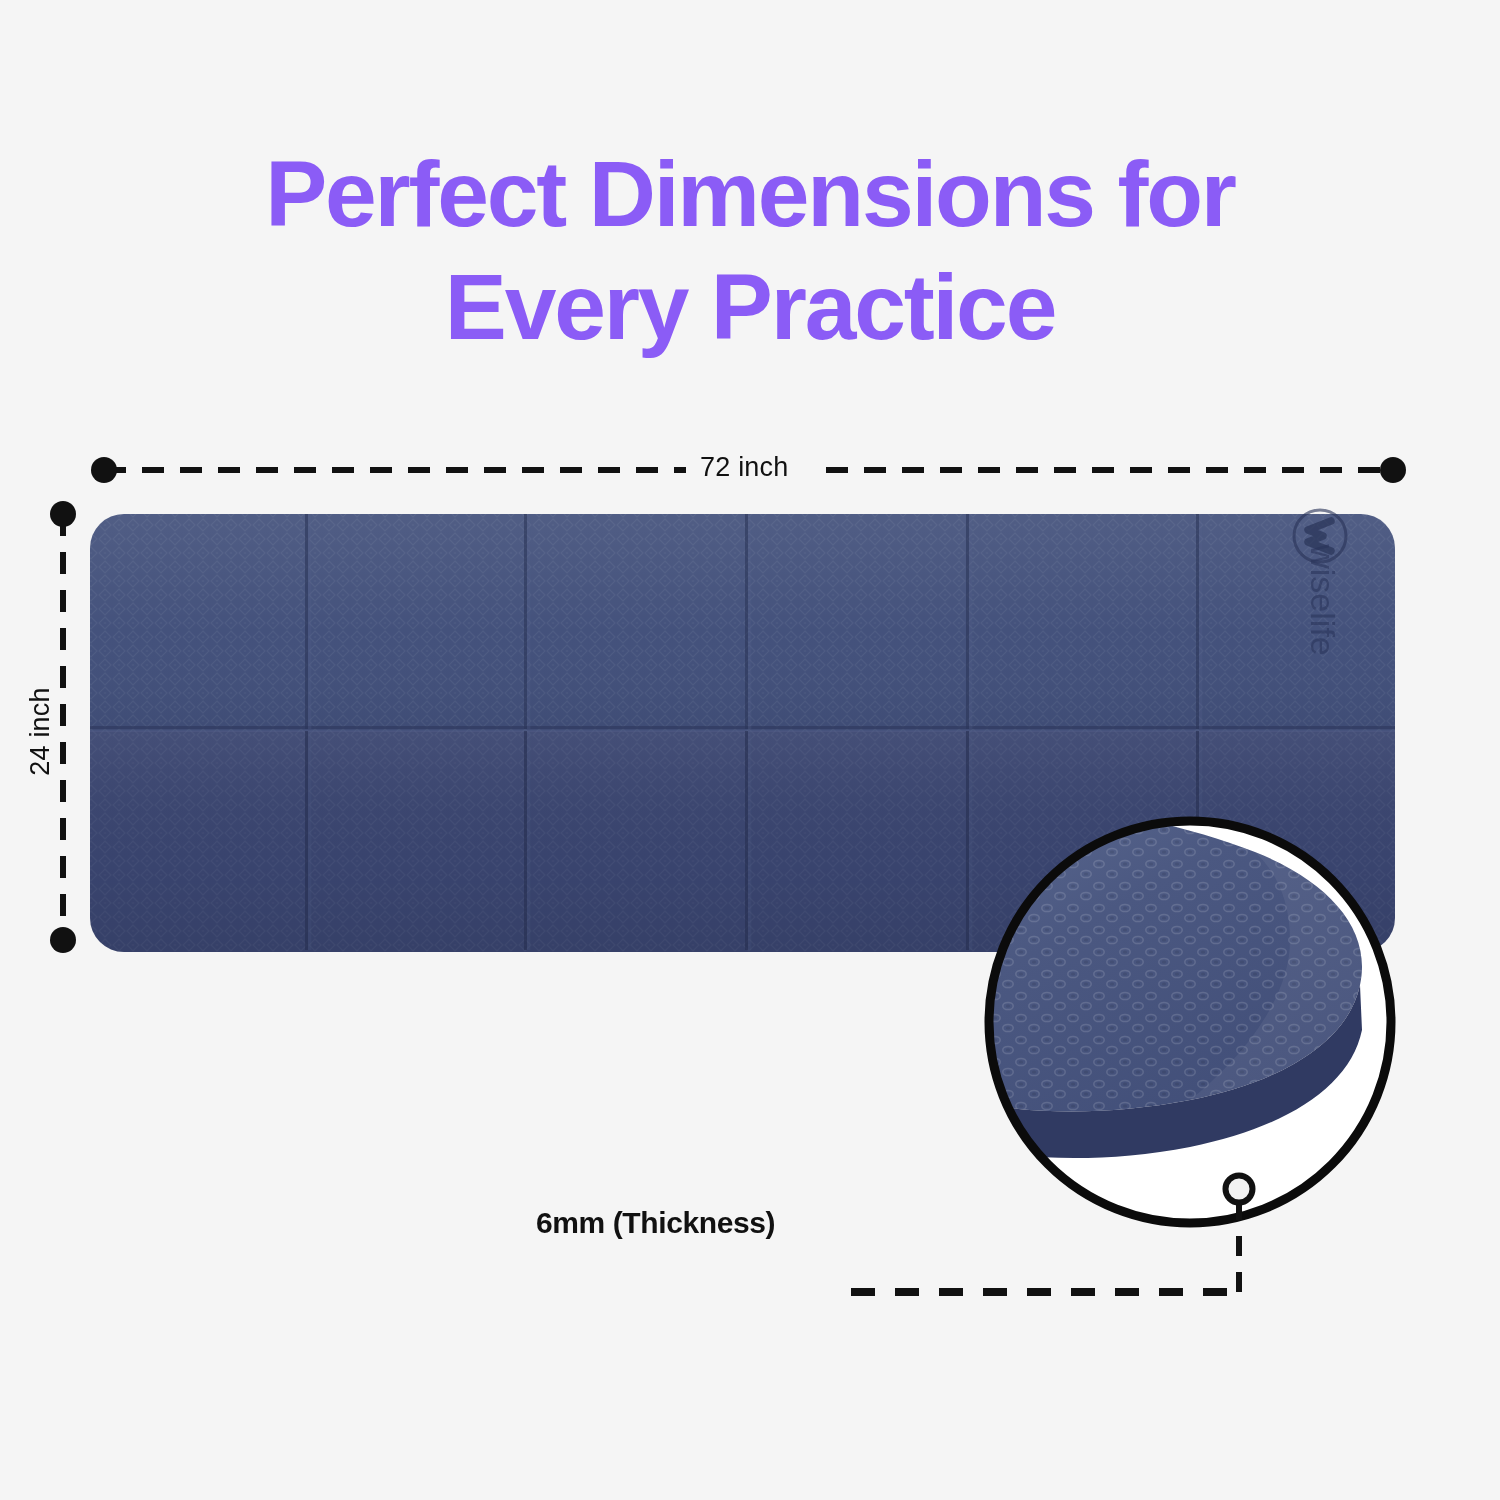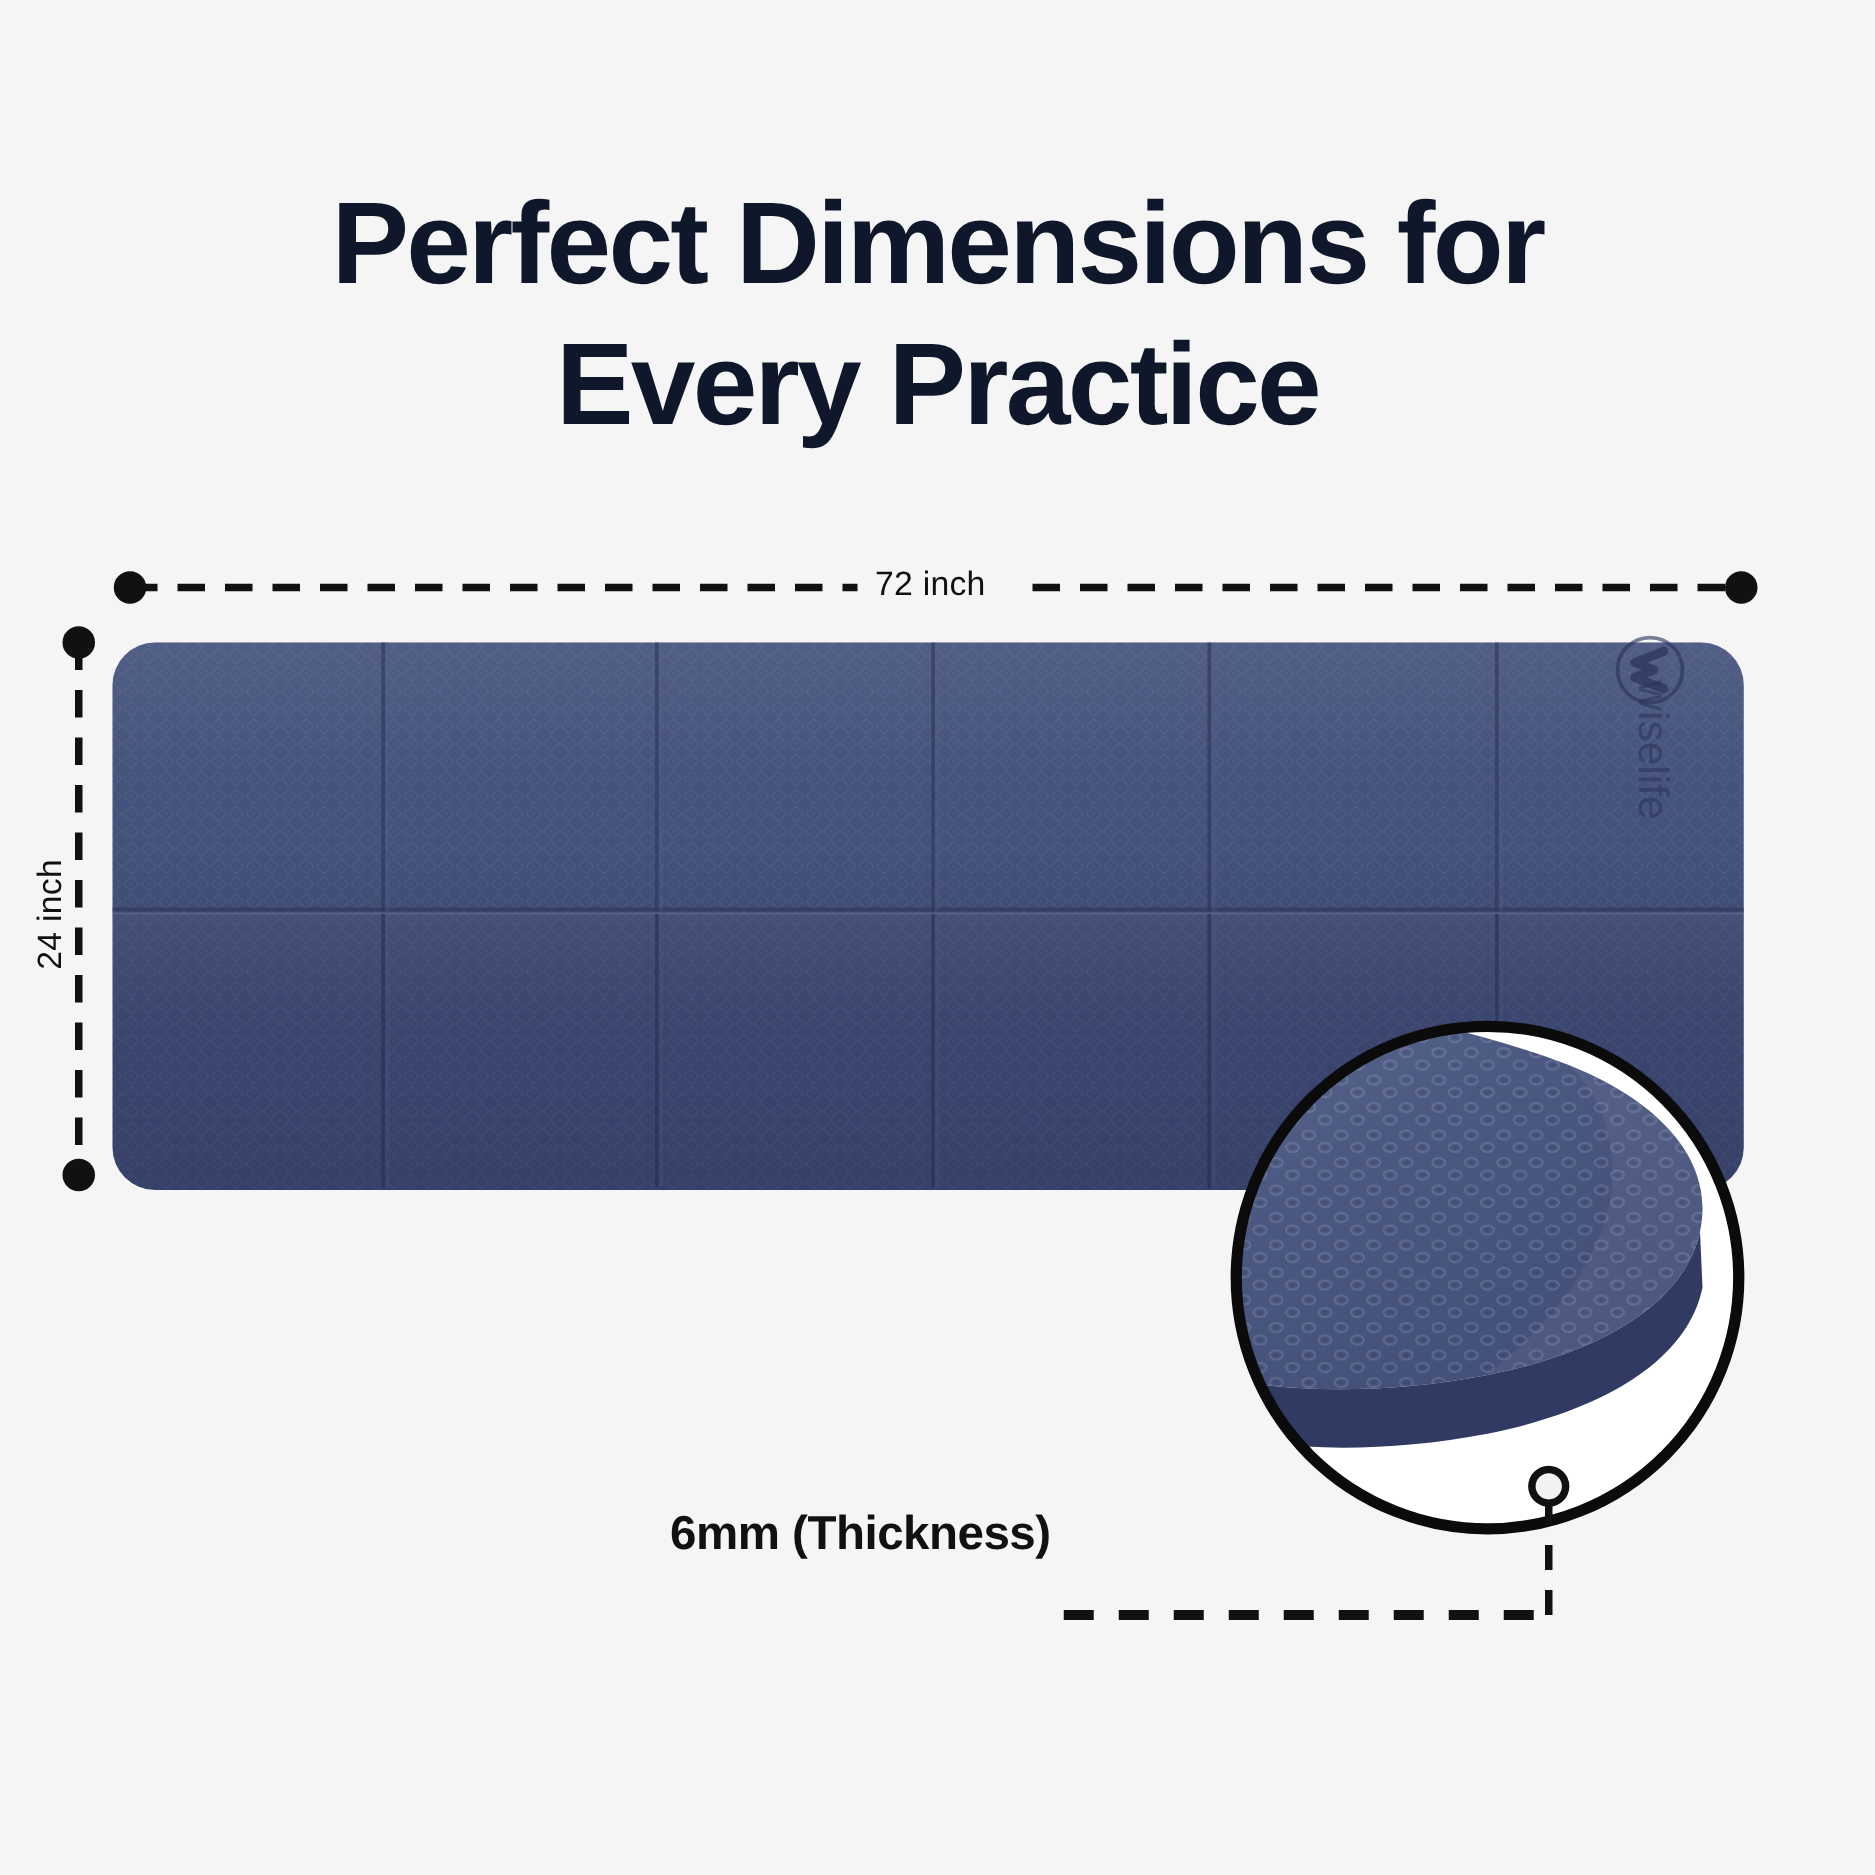--- a/index.html
+++ b/index.html
@@ -17,21 +17,21 @@
 
   
   .headline {
     position:absolute;
     left:0; top:138px; width:1500px;
     text-align:center;
     font-weight:800;
     font-size:93px;
     line-height:1.22;
     letter-spacing:-2.2px;
-    color:#0f172a;
+    color:#8b5cf6;
     font-family:"Liberation Sans", sans-serif;
   }
   .headline .l2 { display:block; }
 
   
   .dim-label {
     position:absolute;
     font-size:27px;
     font-weight:400;
     color:#111111;
@@ -39,21 +39,21 @@
     white-space:nowrap;
   }
   #label-72 { left:700px; top:440px;margin-top:12px; }
   #label-24 {
     left:-4px; top:716px;
     transform:rotate(-90deg);
     transform-origin:center center;
   }
   #label-thickness {
     left:536px; top:1206px;
-    font-size:38px;
+    font-size:30px;
     font-weight:700;
     letter-spacing:-0.4px;
   }
 
   
   #art { position:absolute; left:0; top:0; width:1500px; height:1500px; }
 </style>
 </head>
 <body>
 

